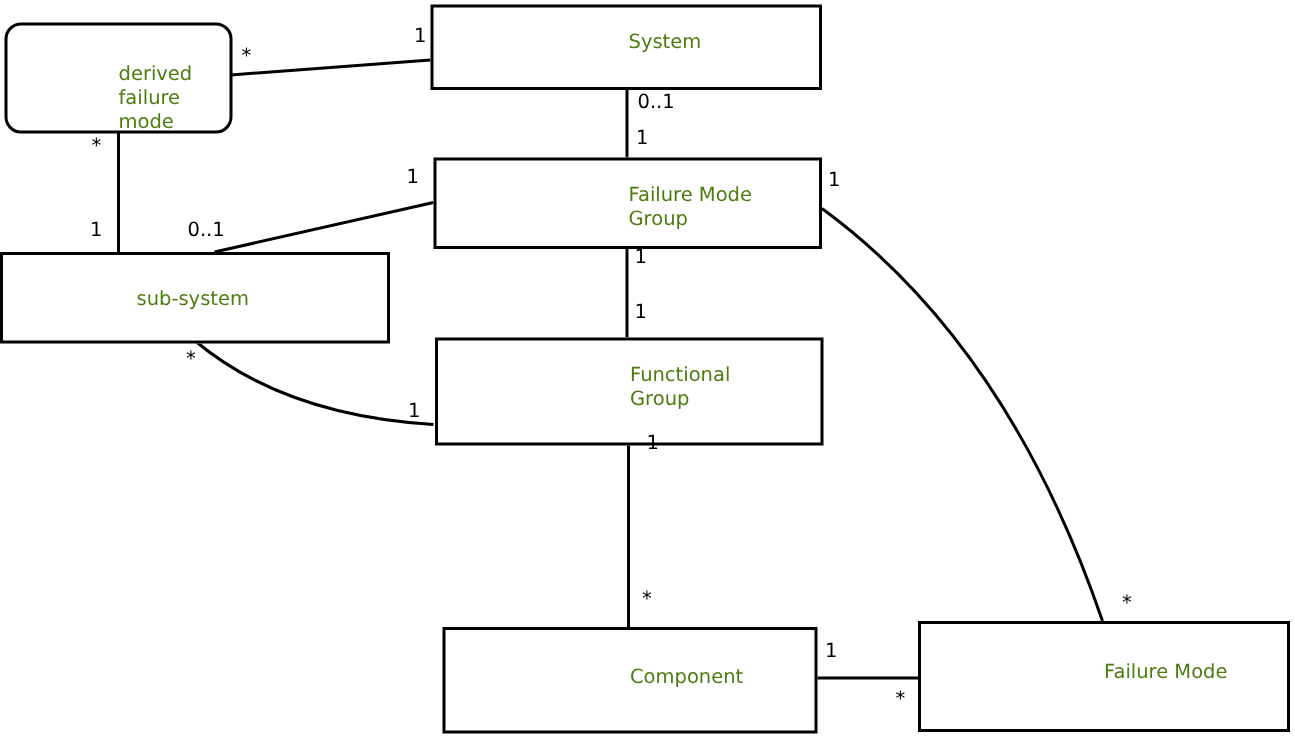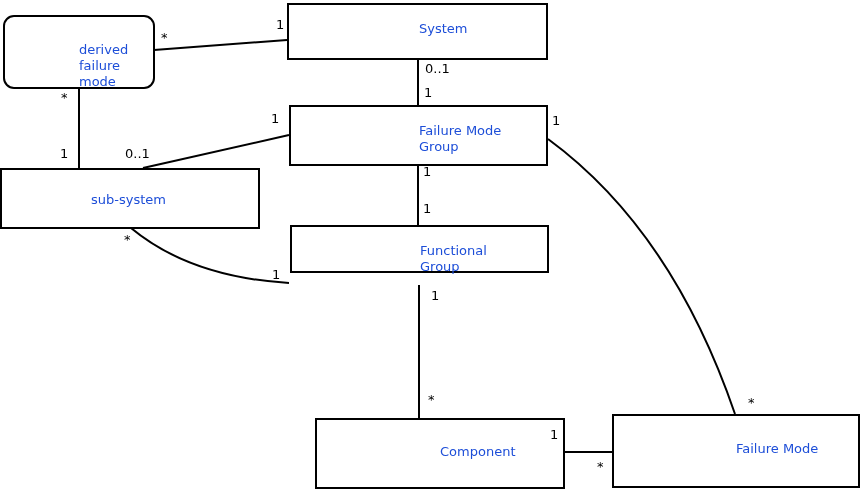--- a/index.html
+++ b/index.html
@@ -22,41 +22,41 @@
     position: absolute;
     box-sizing: border-box;
     border: 2px solid #000000;
     background: #ffffff;
   }
   .node-label {
     position: absolute;
     font-size: 13px;
     line-height: 16px;
     white-space: pre-line;
-    color: #1d4ed8;
+    color: #4d7c0f;
   }
   .mult {
     position: absolute;
     font-size: 13px;
     line-height: 13px;
     color: #000000;
     white-space: nowrap;
   }
   
   #n-dfm        { left: 3px;   top: 15px;  width: 152px; height: 74px; border-radius: 11px; }
   #n-dfm .node-label        { left: 74px;  top: 25px; }
   #n-system     { left: 287px; top: 3px;   width: 261px; height: 57px; }
   #n-system .node-label     { left: 130px; top: 16px; }
   #n-fmg        { left: 289px; top: 105px; width: 259px; height: 61px; }
   #n-fmg .node-label        { left: 128px; top: 16px; }
   #n-subsystem  { left: 0px;   top: 168px; width: 260px; height: 61px; }
   #n-subsystem .node-label  { left: 89px;  top: 22px; }
-  #n-fg         { left: 290px; top: 225px; width: 259px; height: 48px; }
+  #n-fg         { left: 290px; top: 225px; width: 259px; height: 72px; }
   #n-fg .node-label         { left: 128px; top: 16px; }
-  #n-component  { left: 295px; top: 418px; width: 250px; height: 71px; margin-left: 20px; }
+  #n-component  { left: 295px; top: 418px; width: 250px; height: 71px; }
   #n-component .node-label  { left: 123px; top: 24px; }
   #n-fm         { left: 612px; top: 414px; width: 248px; height: 74px; }
   #n-fm .node-label         { left: 122px; top: 25px; }
   
   #m-e1-from { left: 276px; top: 18px;  }
   #m-e1-to   { left: 161px; top: 31px;  }
   #m-e2-from { left: 425px; top: 62px;  }
   #m-e2-to   { left: 424px; top: 86px;  }
   #m-e3-from { left: 61px;  top: 91px;  }
   #m-e3-to   { left: 60px;  top: 147px; }

